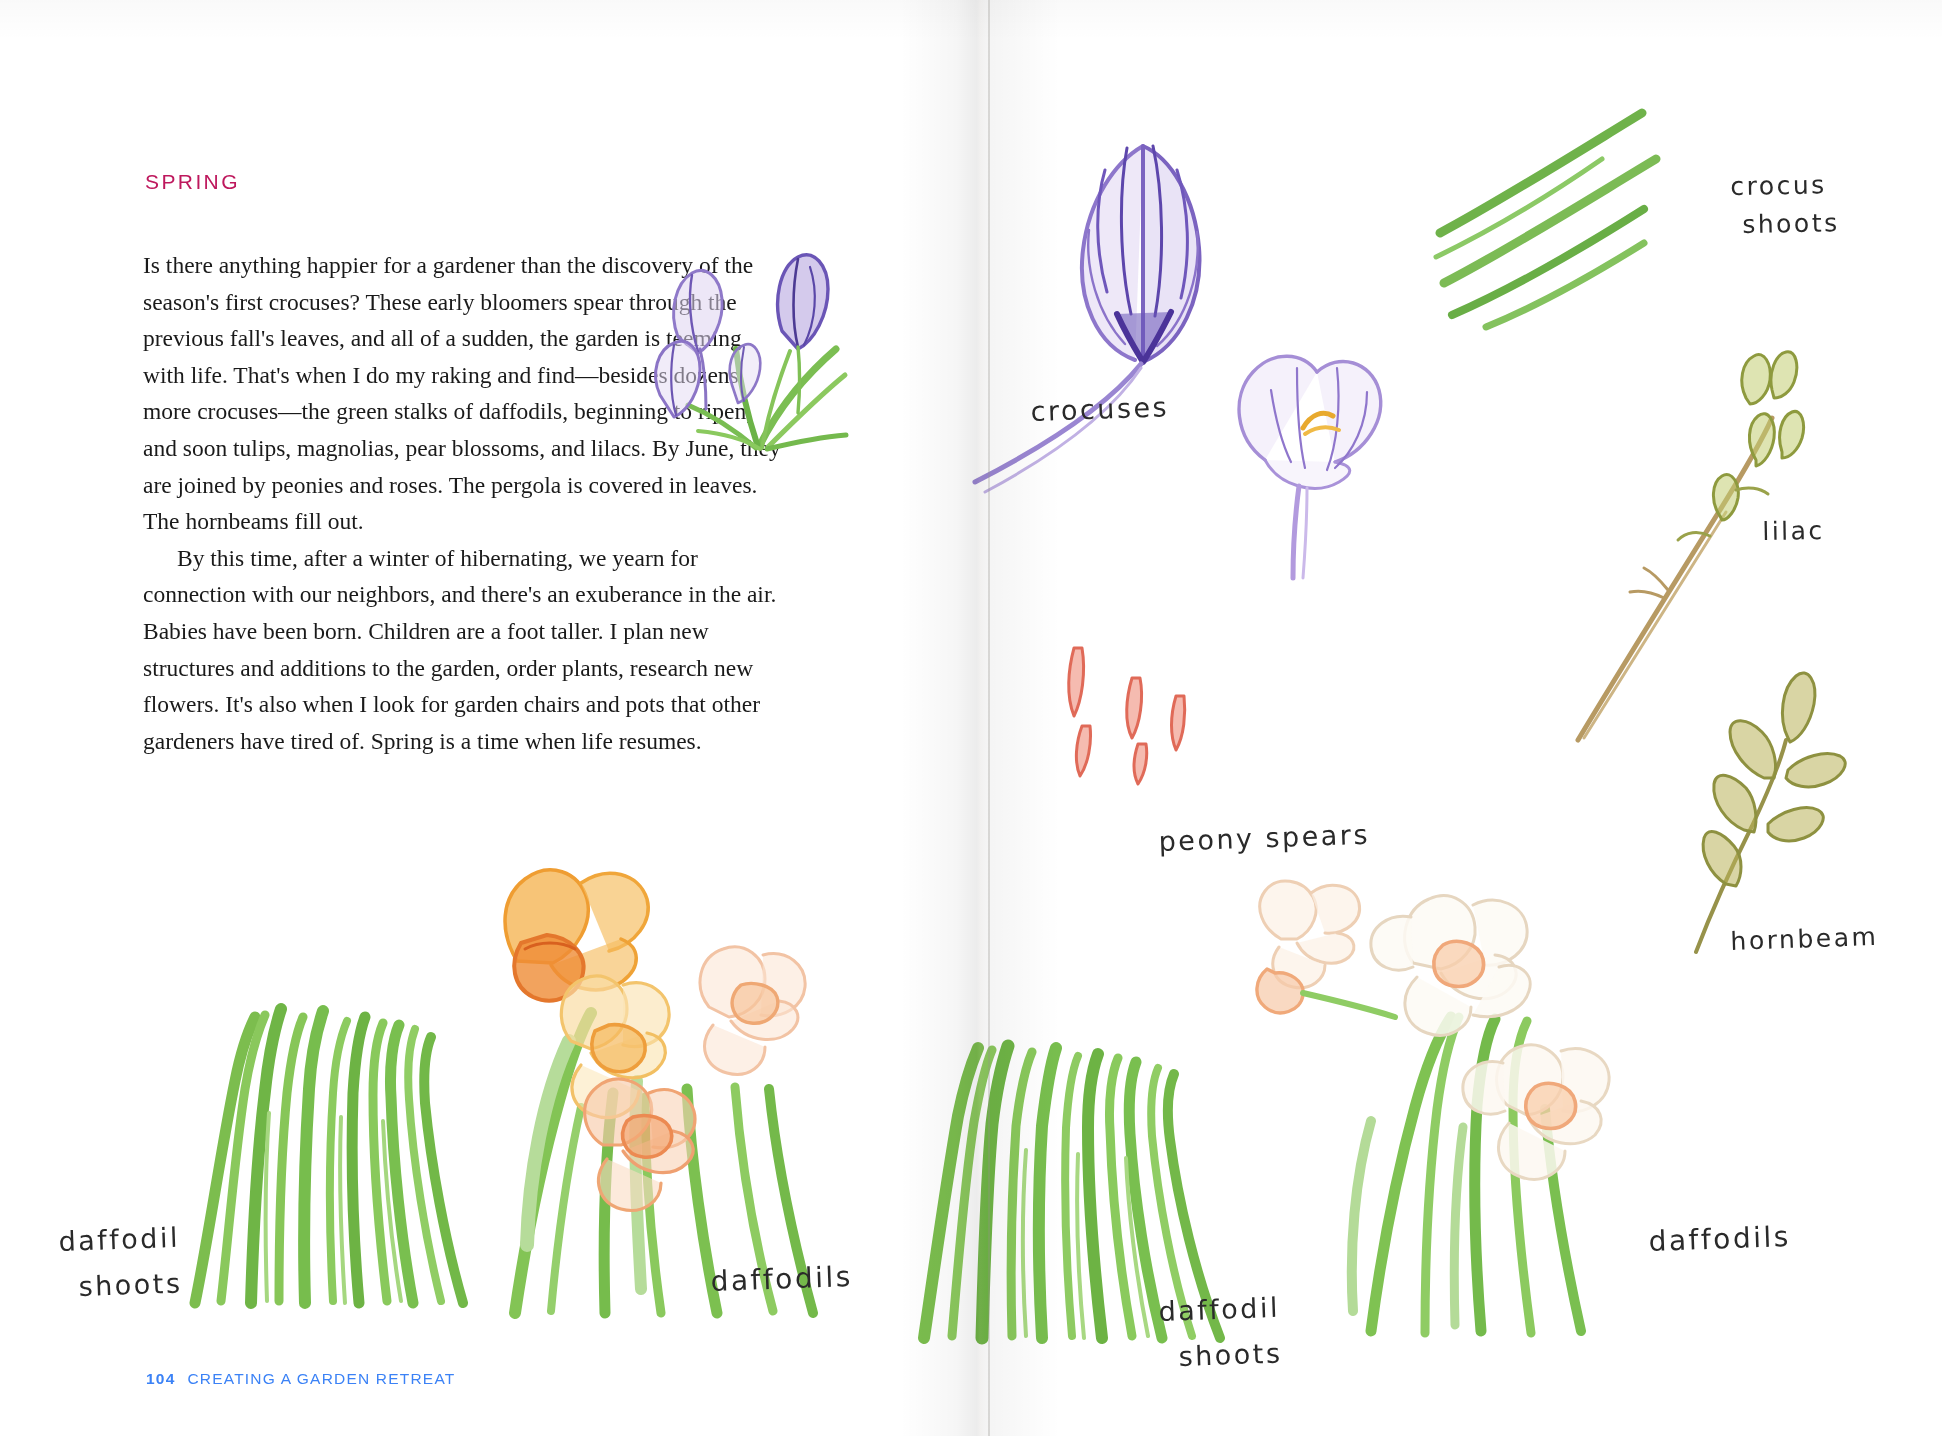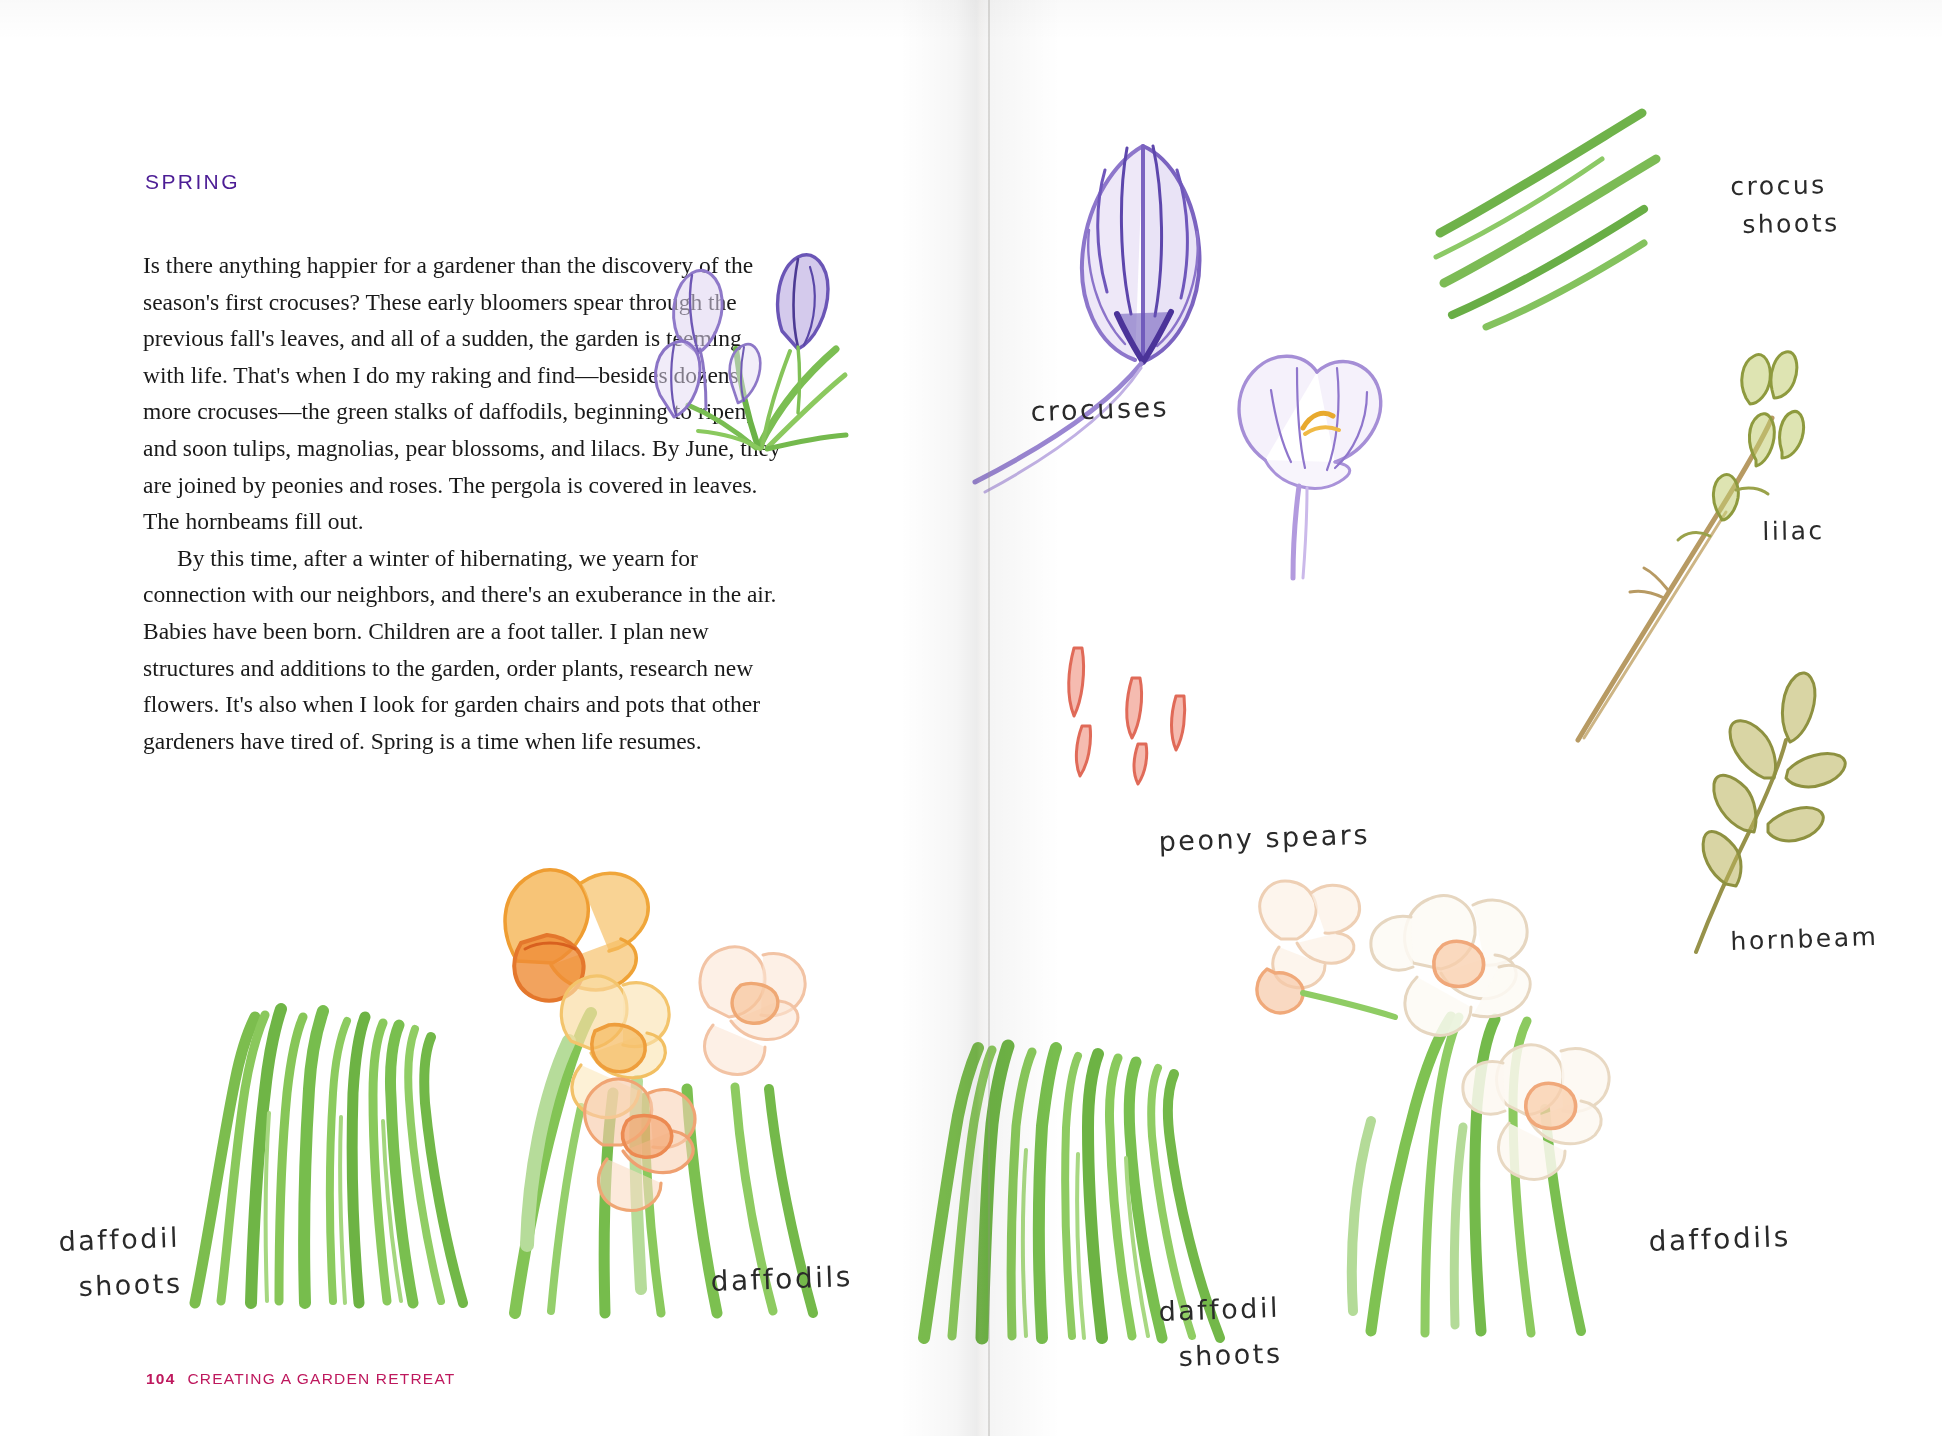--- a/index.html
+++ b/index.html
@@ -55,21 +55,21 @@
   }
 
   
   #section-title {
     position: absolute;
     left: 145px;
     top: 170px;
     font-family: "Liberation Sans", sans-serif;
     font-size: 21px;
     letter-spacing: 2.4px;
-    color: #4c1d95;
+    color: #be185d;
     font-weight: 400;
   }
   #body-copy {
     position: absolute;
     left: 143px;
     top: 247px;
     width: 640px;
     font-size: 23.5px;
     line-height: 36.6px;
     color: #1a1a1a;
@@ -79,21 +79,21 @@
   #body-copy p.indent { text-indent: 34px; }
 
   
   #folio {
     position: absolute;
     left: 146px;
     top: 1370px;
     font-family: "Liberation Sans", sans-serif;
     font-size: 15.5px;
     letter-spacing: 1.2px;
-    color: #be185d;
+    color: #3b82f6;
   }
   #folio .num { font-weight: 700; margin-right: 12px; }
 
   
   .hand {
     position: absolute;
     font-family: "DejaVu Sans", sans-serif;
     color: #2a2a2a;
     font-size: 25px;
     letter-spacing: 2.5px;

